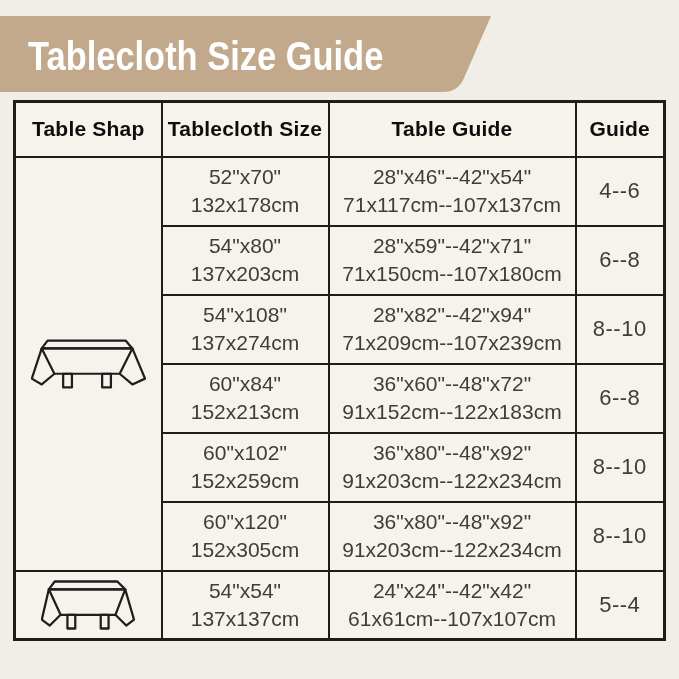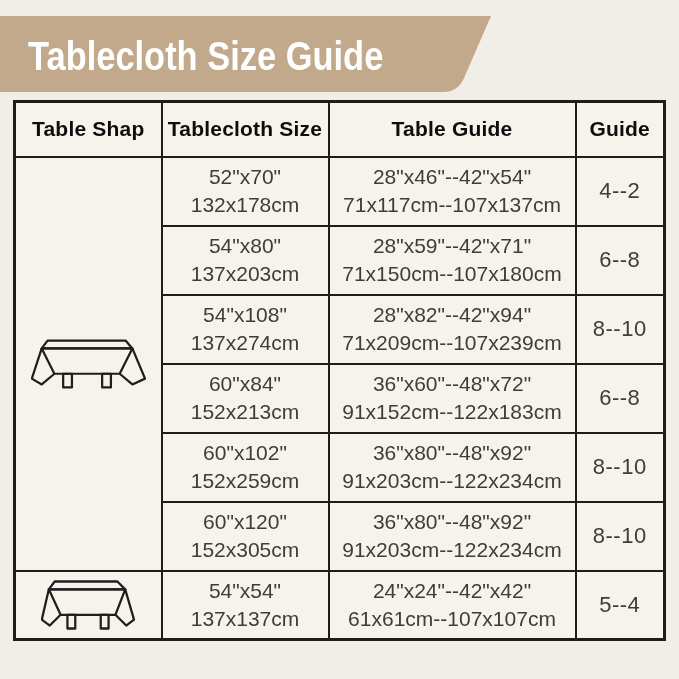--- a/index.html
+++ b/index.html
@@ -78,21 +78,21 @@
         </svg>
       </td>
       <td>
         <div class="ln">52"x70"</div>
         <div class="ln">132x178cm</div>
       </td>
       <td>
         <div class="ln">28"x46"--42"x54"</div>
         <div class="ln">71x117cm--107x137cm</div>
       </td>
-      <td class="seats">4--2</td>
+      <td class="seats">4--6</td>
     </tr>
     <tr>
       <td>
         <div class="ln">54"x80"</div>
         <div class="ln">137x203cm</div>
       </td>
       <td>
         <div class="ln">28"x59"--42"x71"</div>
         <div class="ln">71x150cm--107x180cm</div>
       </td>

